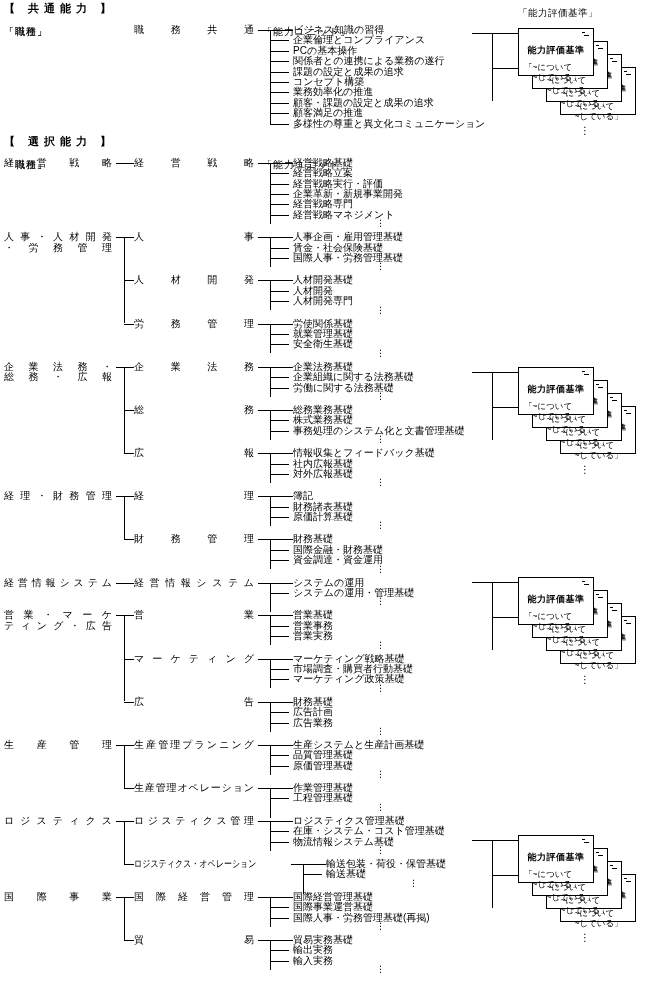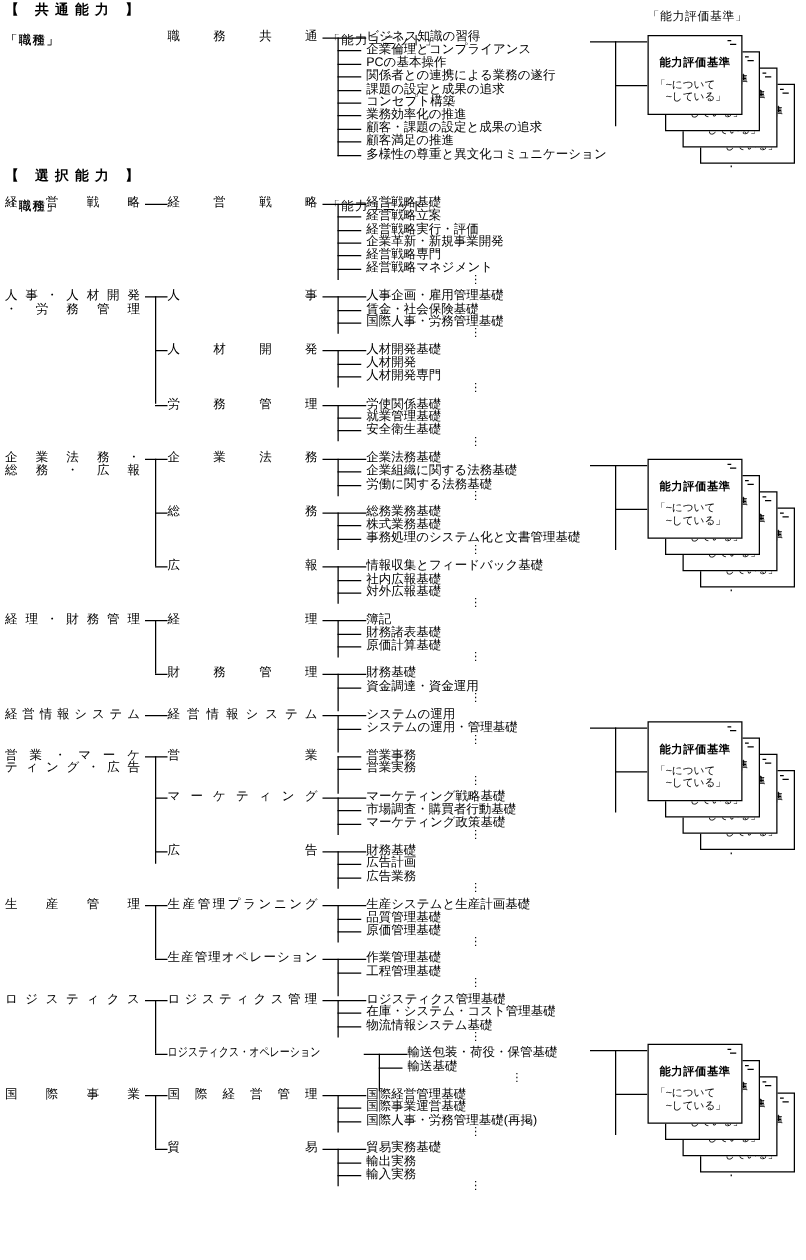--- a/index.html
+++ b/index.html
@@ -55,21 +55,21 @@
   .spread{display:flex;justify-content:space-between;}
   .spread span{display:block;}
 
   
   #stacks{position:absolute;left:0;top:0;width:645px;height:1008px;pointer-events:none;}
   .stack{position:absolute;width:175px;height:135px;}
   .stack-label{position:absolute;left:46px;top:-21px;font-size:9.5px;white-space:nowrap;letter-spacing:0.5px;}
   .hline{position:absolute;height:1px;background:#000;}
   .vline{position:absolute;width:1px;background:#000;}
   .card{
-    position:absolute;width:76px;height:64px;background:#fff;
+    position:absolute;width:76px;height:48px;background:#fff;
     border:1.5px solid #000;box-sizing:border-box;
   }
   .card-title{margin-top:15px;text-align:center;font-size:9px;font-weight:bold;letter-spacing:0.5px;white-space:nowrap;}
   .card-body{margin-top:5px;padding-left:5px;font-size:8.5px;line-height:10px;white-space:pre-line;}
   .corner{position:absolute;top:3px;right:4px;width:8px;height:5px;}
   .corner::before{content:'';position:absolute;right:4px;top:0;width:3px;height:1px;background:#000;}
   .corner::after{content:'';position:absolute;right:0;top:3px;width:5px;height:1px;background:#000;}
   .stack-more{position:absolute;left:108px;top:97px;font-size:10px;}
 </style>
 </head>
@@ -303,20 +303,21 @@
           <div class="job-row">
             <div class="job-name spread">
               <span>財</span>
               <span>務</span>
               <span>管</span>
               <span>理</span>
             </div>
             <div class="units">
               <div class="uvline" style="height: 29.8px;"></div>
               <div class="unit first">財務基礎</div>
+              <div class="unit">国際金融・財務基礎</div>
               <div class="unit">資金調達・資金運用</div>
               <div class="ellipsis">⋮</div>
             </div>
           </div>
         </div>
       </div>
       <div class="group">
         <div class="cat">
           <div class="cat-line spread">
             <span>経</span>
@@ -372,20 +373,21 @@
         </div>
         <div class="jobs multi">
           <div class="jvline" style="height: 86px;"></div>
           <div class="job-row">
             <div class="job-name spread">
               <span>営</span>
               <span>業</span>
             </div>
             <div class="units">
               <div class="uvline" style="height: 29.8px;"></div>
+              <div class="unit first">営業基礎</div>
               <div class="unit">営業事務</div>
               <div class="unit">営業実務</div>
               <div class="ellipsis">⋮</div>
             </div>
           </div>
           <div class="job-row">
             <div class="job-name spread">
               <span>マ</span>
               <span>ー</span>
               <span>ケ</span>

